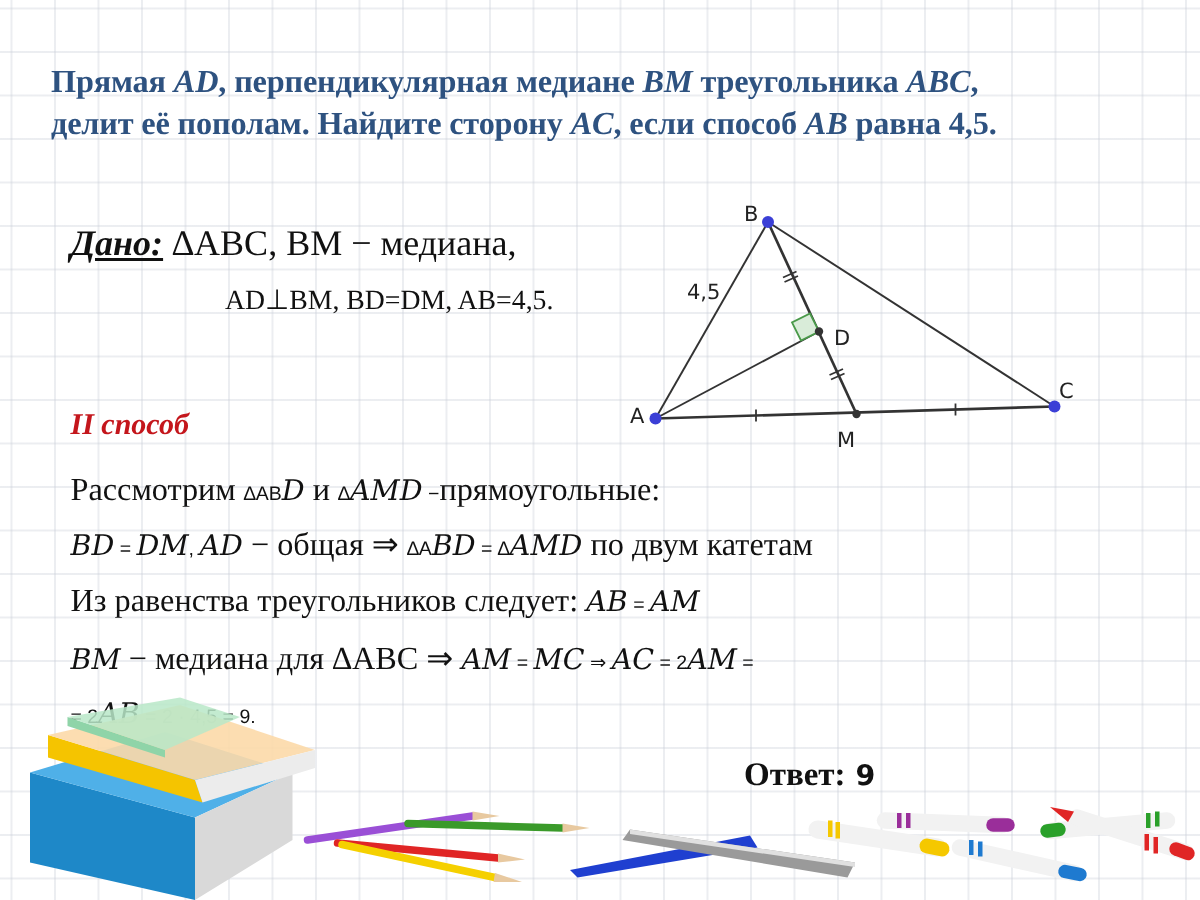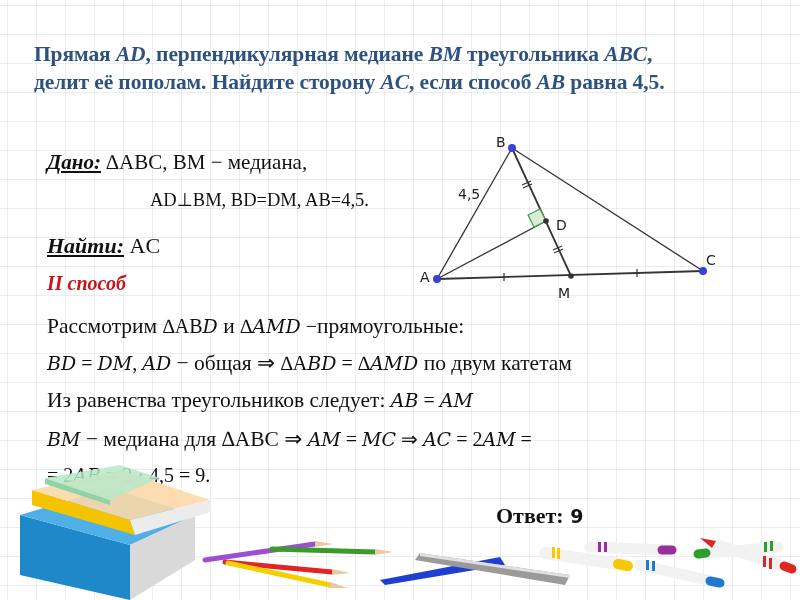--- a/index.html
+++ b/index.html
@@ -16,30 +16,30 @@
     }
     .slide { position: absolute; left: 0; top: 0; width: 800px; height: 457px; }
     .title {
       position: absolute; left: 34px; top: 40px; width: 750px;
       font-family: "Liberation Serif", serif; font-weight: bold;
       font-size: 21.5px; line-height: 28px; color: #2e5280;
       letter-spacing: -0.1px;
     }
     .title i { font-style: italic; }
     .t { position: absolute; white-space: nowrap; }
-    .given { left: 47px; top: 150px; font-size: 21px; }
+    .given { left: 47px; top: 150px; font-size: 24px; }
     .given-label, .find-label {
       font-weight: bold; font-style: italic; text-decoration: underline;
     }
     .given2 { left: 131px; top: 189px; font-size: 18.5px; margin-left: 19px; }
     .find { left: 47px; top: 233px; font-size: 22px; }
     .method { left: 47px; top: 272px; font-size: 20px; font-weight: bold; font-style: italic; color: #c4161c; }
     .line { left: 47px; font-size: 21.5px; font-family: "Liberation Serif", serif; }
     .line .m { font-family: "DejaVu Serif", serif; font-style: italic; font-size: 19px; }
-    .line .mr { font-family: Liberation Serif, serif; font-size: 20px; }
+    .line .mr { font-family: Liberation Sans, sans-serif; font-size: 13px; }
     .l1 { top: 314px; }
     .l2 { top: 350px; }
     .l3 { top: 388px; }
     .l4 { top: 426px; }
     .l5 { top: 463px; }
     .answer { left: 496px; top: 503px; font-size: 22px; }
     .answer-label { font-weight: bold; }
     .answer-val { font-family: "DejaVu Sans", sans-serif; font-weight: bold; font-size: 19px; }
     svg.fig { position: absolute; left: 0; top: 0; }
     svg.deco { position: absolute; left: 0; top: 0; }
@@ -56,23 +56,20 @@
     <div>
       <span>делит её пополам. Найдите сторону </span><i>AC</i><span>, если способ </span><i>AB</i><span> равна 4,5.</span>
     </div>
   </div>
 
   <div class="t given">
     <span class="given-label">Дано:</span><span> ∆ABC, BM − медиана,</span>
   </div>
   <div class="t given2">AD⊥BM, BD=DM, AB=4,5.</div>
 
-  <div class="t find">
-    <span class="find-label">Найти:</span><span> AC</span>
-  </div>
 
   <div class="t method">II способ</div>
 
   <div class="t line l1">
     <span>Рассмотрим </span><span class="mr">∆AB</span><span class="m">D</span><span> и </span><span class="mr">∆</span><span class="m">AMD</span><span class="mr"> −</span><span>прямоугольные:</span>
   </div>
   <div class="t line l3">
     <span>Из равенства треугольников следует: </span><span class="m">AB</span><span class="mr"> = </span><span class="m">AM</span>
   </div>
   <div class="t line l2">

